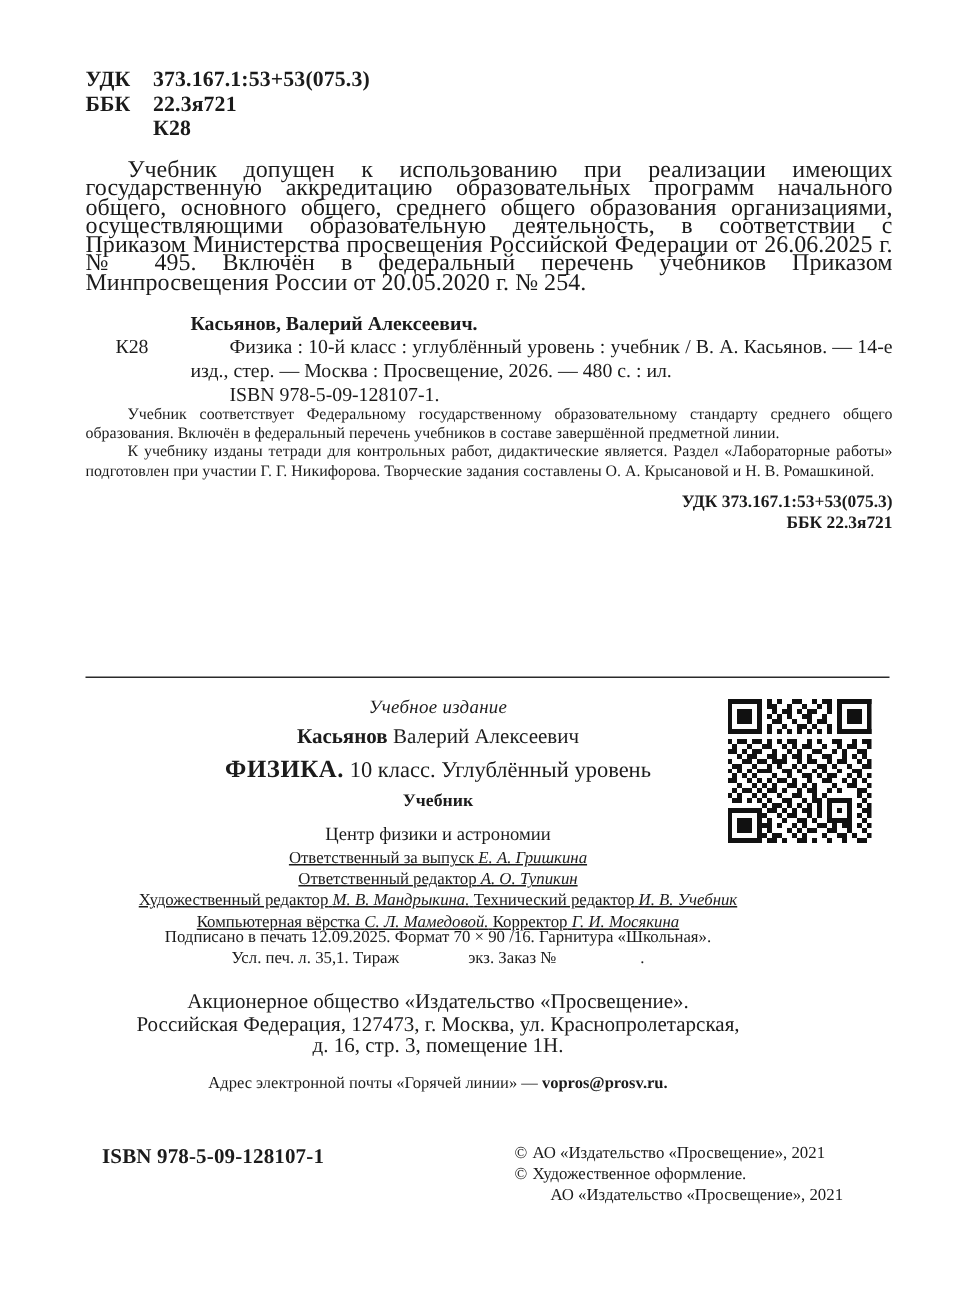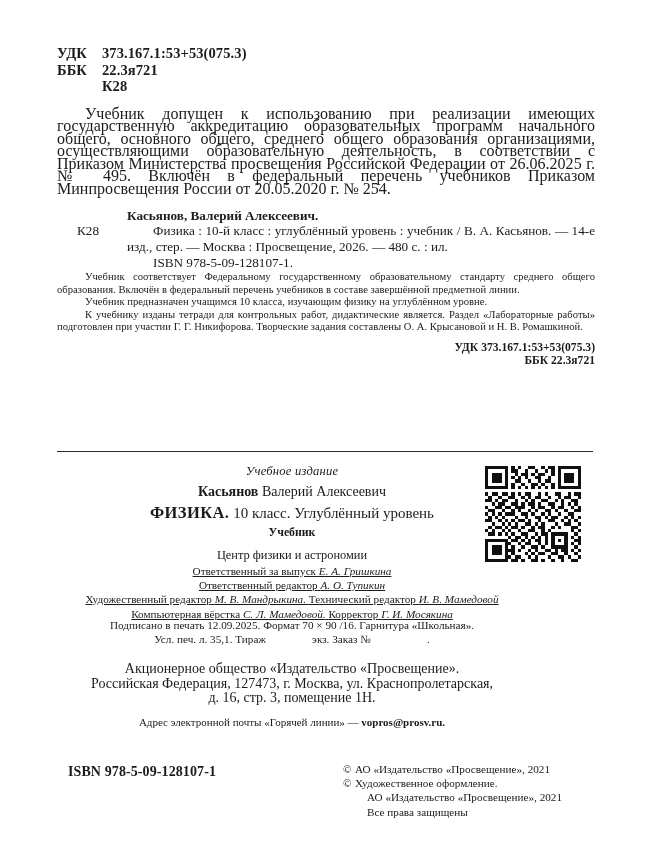--- a/index.html
+++ b/index.html
@@ -277,21 +277,20 @@
       <div class="bib-author">Касьянов, Валерий Алексеевич.</div>
       <div class="bib-body">
         <span class="bib-sigil">К28</span>
         <span class="first">Физика : 10-й класс : углублённый уровень : учебник / В. А. Касьянов. — 14-е изд., стер. — Москва : Просвещение, 2026. — 480 с. : ил.</span>
       </div>
       <div class="bib-isbn">ISBN 978-5-09-128107-1.</div>
     </div>
 
     <div class="annot">
       <p>Учебник соответствует Федеральному государственному образовательному стандарту среднего общего образования. Включён в федеральный перечень учебников в составе завершённой предметной линии.</p>
-      <p>Учебник предназначен учащимся 10 класса, изучающим физику на углублённом уровне.</p>
       <p>К учебнику изданы тетради для контрольных работ, дидактические является. Раздел «Лабораторные работы» подготовлен при участии Г. Г. Никифорова. Творческие задания составлены О. А. Крысановой и Н. В. Ромашкиной.</p>
     </div>
 
     <div class="udk-right">
       <div>УДК 373.167.1:53+53(075.3)</div>
       <div>ББК 22.3я721</div>
     </div>
   </div>
 
   <hr class="sep">
@@ -299,21 +298,21 @@
   <div class="imprint">
     <div class="edu-edition">Учебное издание</div>
     <div class="imp-author"><b>Касьянов</b> <span>Валерий Алексеевич</span></div>
     <div class="imp-title"><span class="big">ФИЗИКА.</span> <span>10 класс. Углублённый уровень</span></div>
     <div class="imp-kind">Учебник</div>
     <div class="imp-center">Центр физики и астрономии</div>
 
     <div class="credits">
       <span class="ln"><span>Ответственный за выпуск</span> <i>Е. А. Гришкина</i></span>
       <span class="ln"><span>Ответственный редактор</span> <i>А. О. Тупикин</i></span>
-      <span class="ln"><span>Художественный редактор</span> <i>М. В. Мандрыкина.</i> <span>Технический редактор</span> <i>И. В. Мамедовой</i></span>
+      <span class="ln"><span>Художественный редактор</span> <i>М. В. Мандрыкина.</i> <span>Технический редактор</span> <i>И. В. Учебник</i></span>
       <span class="ln"><span>Компьютерная вёрстка</span> <i>С. Л. Мамедовой.</i> <span>Корректор</span> <i>Г. И. Мосякина</i></span>
     </div>
   </div>
 
   <div class="printinfo">
     <span class="ln">Подписано в печать 12.09.2025. Формат 70 × 90 /16. Гарнитура «Школьная».</span>
     <span class="ln"><span>Усл. печ. л. 35,1. Тираж</span><span class="gapa"></span><span>экз. Заказ №</span><span class="gapb"></span><span>.</span></span>
   </div>
 
   <div class="publisher">
@@ -585,16 +584,15 @@
       </g>
     </svg>
   </div>
 
   <div class="footer-isbn">ISBN 978-5-09-128107-1</div>
 
   <div class="copyright">
     <span class="ln"><span class="csym">©</span><span>АО «Издательство «Просвещение», 2021</span></span>
     <span class="ln"><span class="csym">©</span><span>Художественное оформление.</span></span>
     <span class="ln ind"><span>АО «Издательство «Просвещение», 2021</span></span>
-    <span class="ln ind"><span>Все права защищены</span></span>
   </div>
 
 </div>
 
 </body></html>

